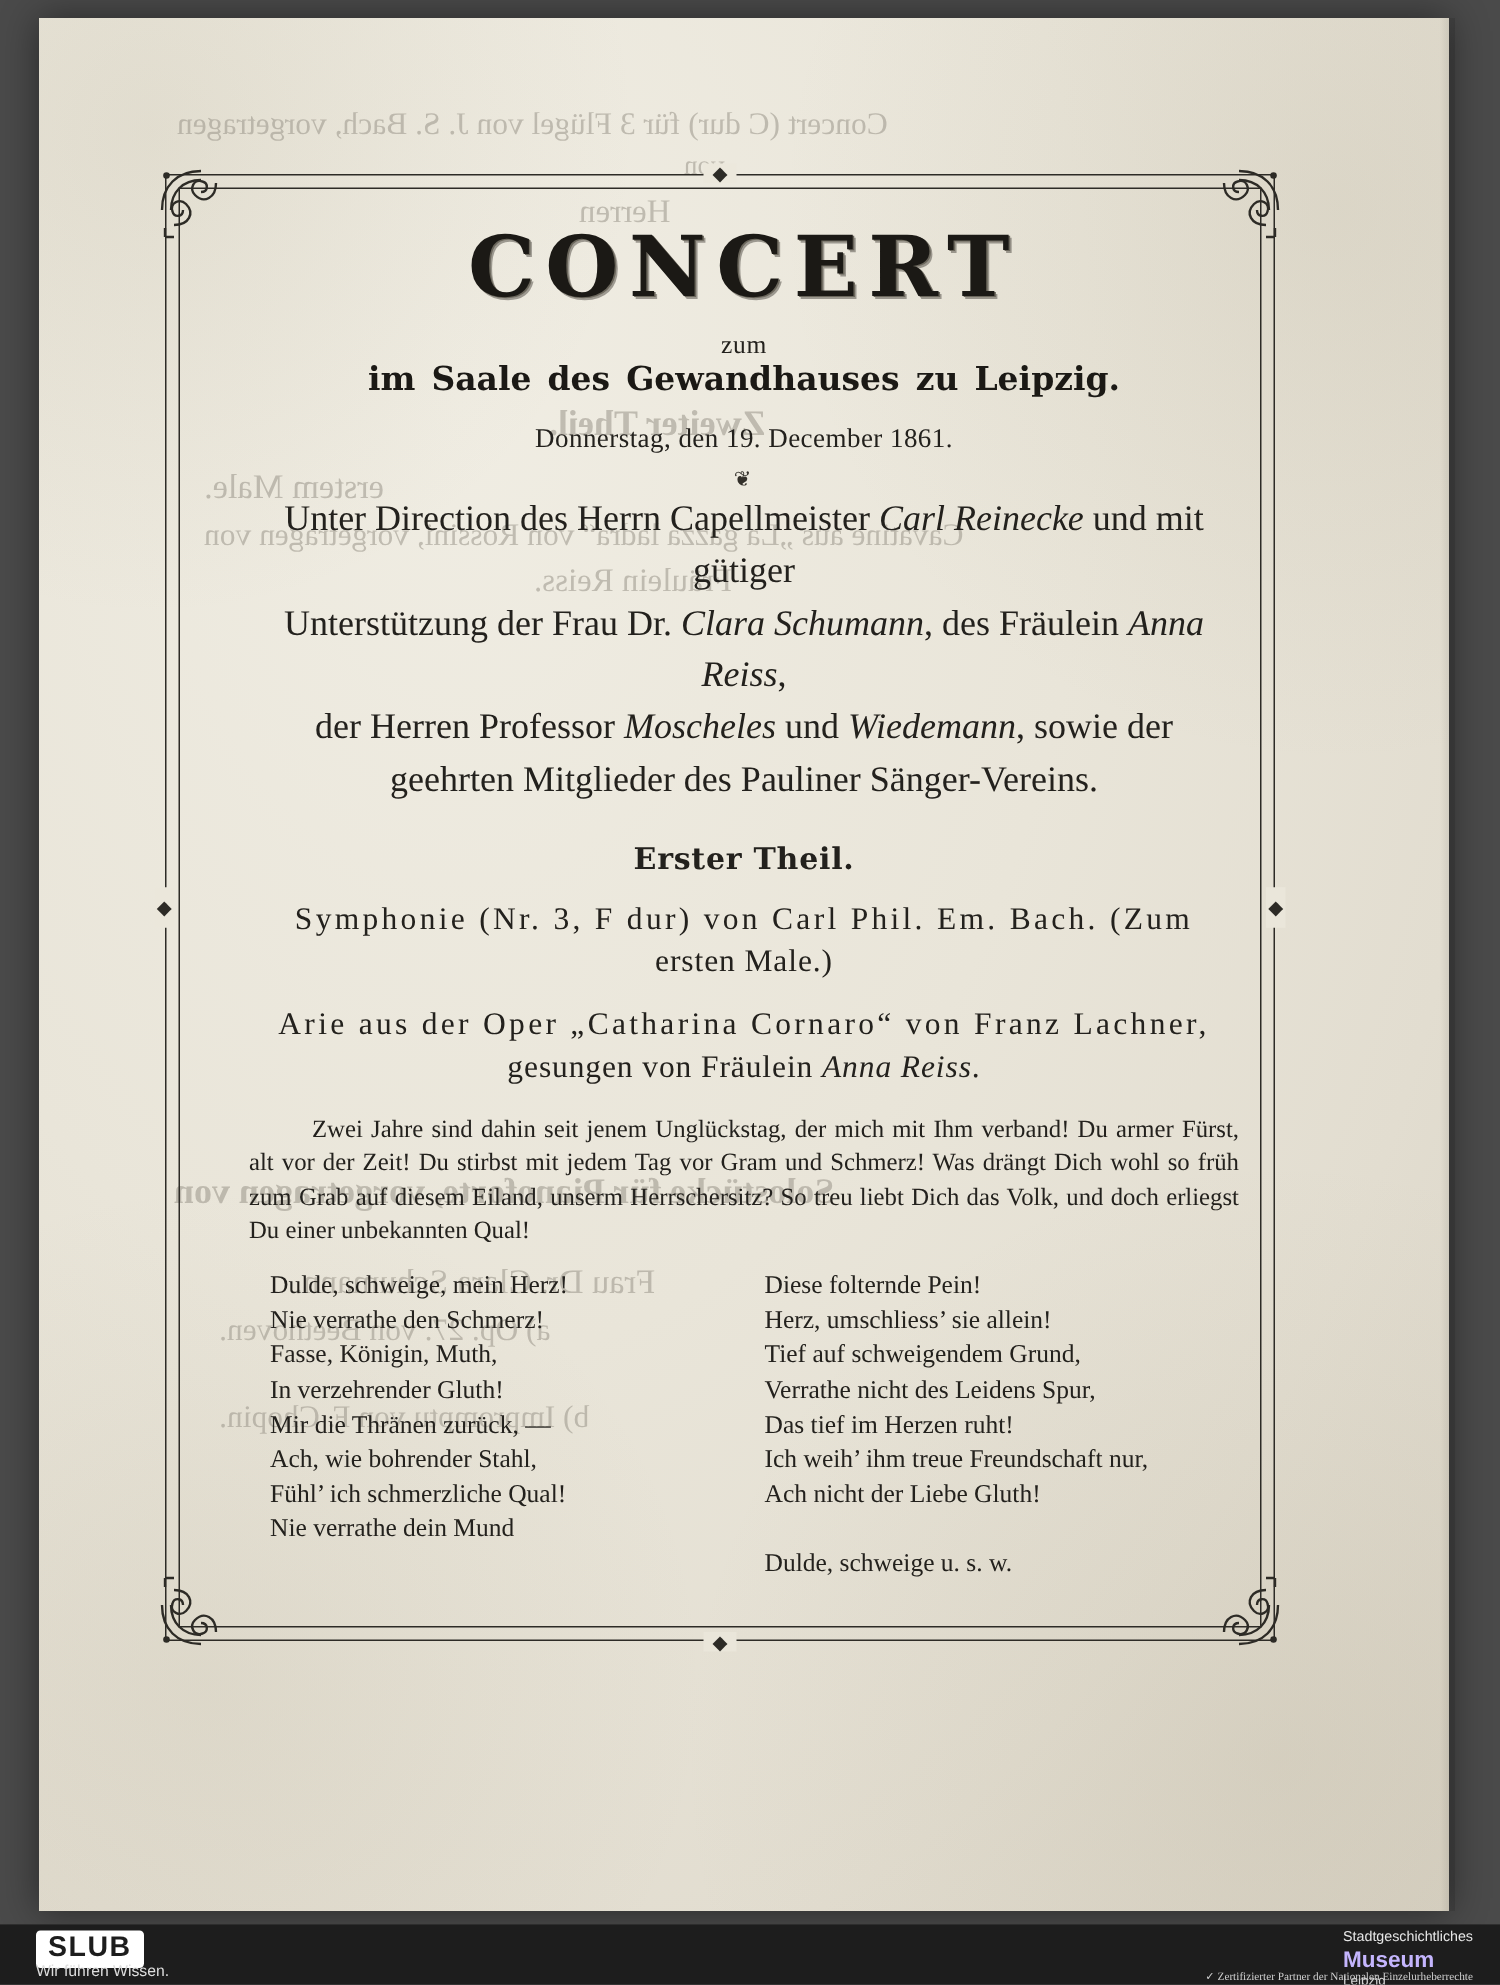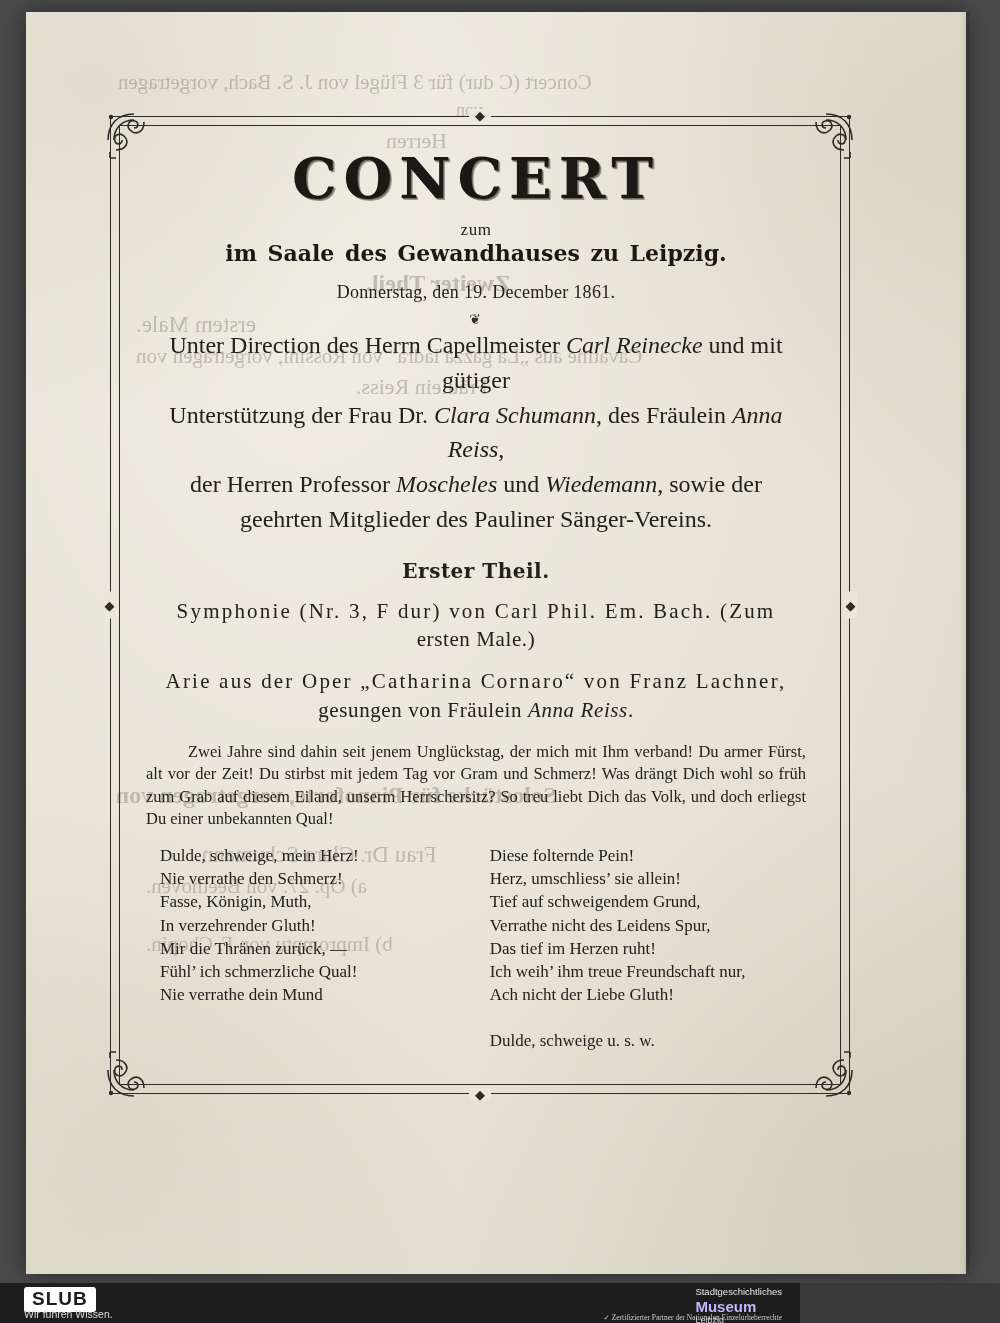--- a/index.html
+++ b/index.html
@@ -104,21 +104,21 @@
     line-height: 1;
   }
   .mo-top { left: 50%; top: -7px; transform: translateX(-50%); background: #ece8dc; padding: 0 6px; }
   .mo-bottom { left: 50%; bottom: -7px; transform: translateX(-50%); background: #eae6da; padding: 0 6px; }
   .mo-left { top: 50%; left: -7px; transform: translateY(-50%); background: #ebe7db; padding: 6px 0; writing-mode: vertical-rl;}
   .mo-right { top: 50%; right: -7px; transform: translateY(-50%); background: #eae6da; padding: 6px 0; writing-mode: vertical-rl;}
 
   
   #content {
     position: absolute;
-    left: 32px;
+    left: 52px;
     top: 26px;
     width: 668px;
     color: #23211d;
     text-align: center;
   }
 
   .title-concert {
     font-family: "DejaVu Serif", serif;
     font-weight: 700;
     font-size: 56px;
@@ -210,21 +210,21 @@
     line-height: 1.36;
     padding: 0 16px 0 18px;
   }
   .verse-col { width: 48%; }
   .verse-col div { white-space: nowrap; }
 
   
   #bottombar {
     position: absolute;
     left: 0; top: 1283px;
-    width: 800px; height: 40px;
+    width: 1000px; height: 40px;
     background: #1d1d1d;
     color: #ffffff;
   }
   .slub {
     position: absolute;
     left: 24px; top: 4px;
     display: flex;
     align-items: center;
     gap: 8px;
   }
@@ -383,20 +383,21 @@
 
         <div class="prose">Zwei Jahre sind dahin seit jenem Unglückstag, der mich mit Ihm verband! Du armer Fürst, alt vor der Zeit! Du stirbst mit jedem Tag vor Gram und Schmerz! Was drängt Dich wohl so früh zum Grab auf diesem Eiland, unserm Herrschersitz? So treu liebt Dich das Volk, und doch erliegst Du einer unbekannten Qual!</div>
 
         <div class="verse-wrap">
           <div class="verse-col">
             <div>Dulde, schweige, mein Herz!</div>
             <div>Nie verrathe den Schmerz!</div>
             <div>Fasse, Königin, Muth,</div>
             <div>In verzehrender Gluth!</div>
             <div>Mir die Thränen zurück, —</div>
+            <div>Ach, wie bohrender Stahl,</div>
             <div>Fühl’ ich schmerzliche Qual!</div>
             <div>Nie verrathe dein Mund</div>
           </div>
           <div class="verse-col">
             <div>Diese folternde Pein!</div>
             <div>Herz, umschliess’ sie allein!</div>
             <div>Tief auf schweigendem Grund,</div>
             <div>Verrathe nicht des Leidens Spur,</div>
             <div>Das tief im Herzen ruht!</div>
             <div>Ich weih’ ihm treue Freundschaft nur,</div>

